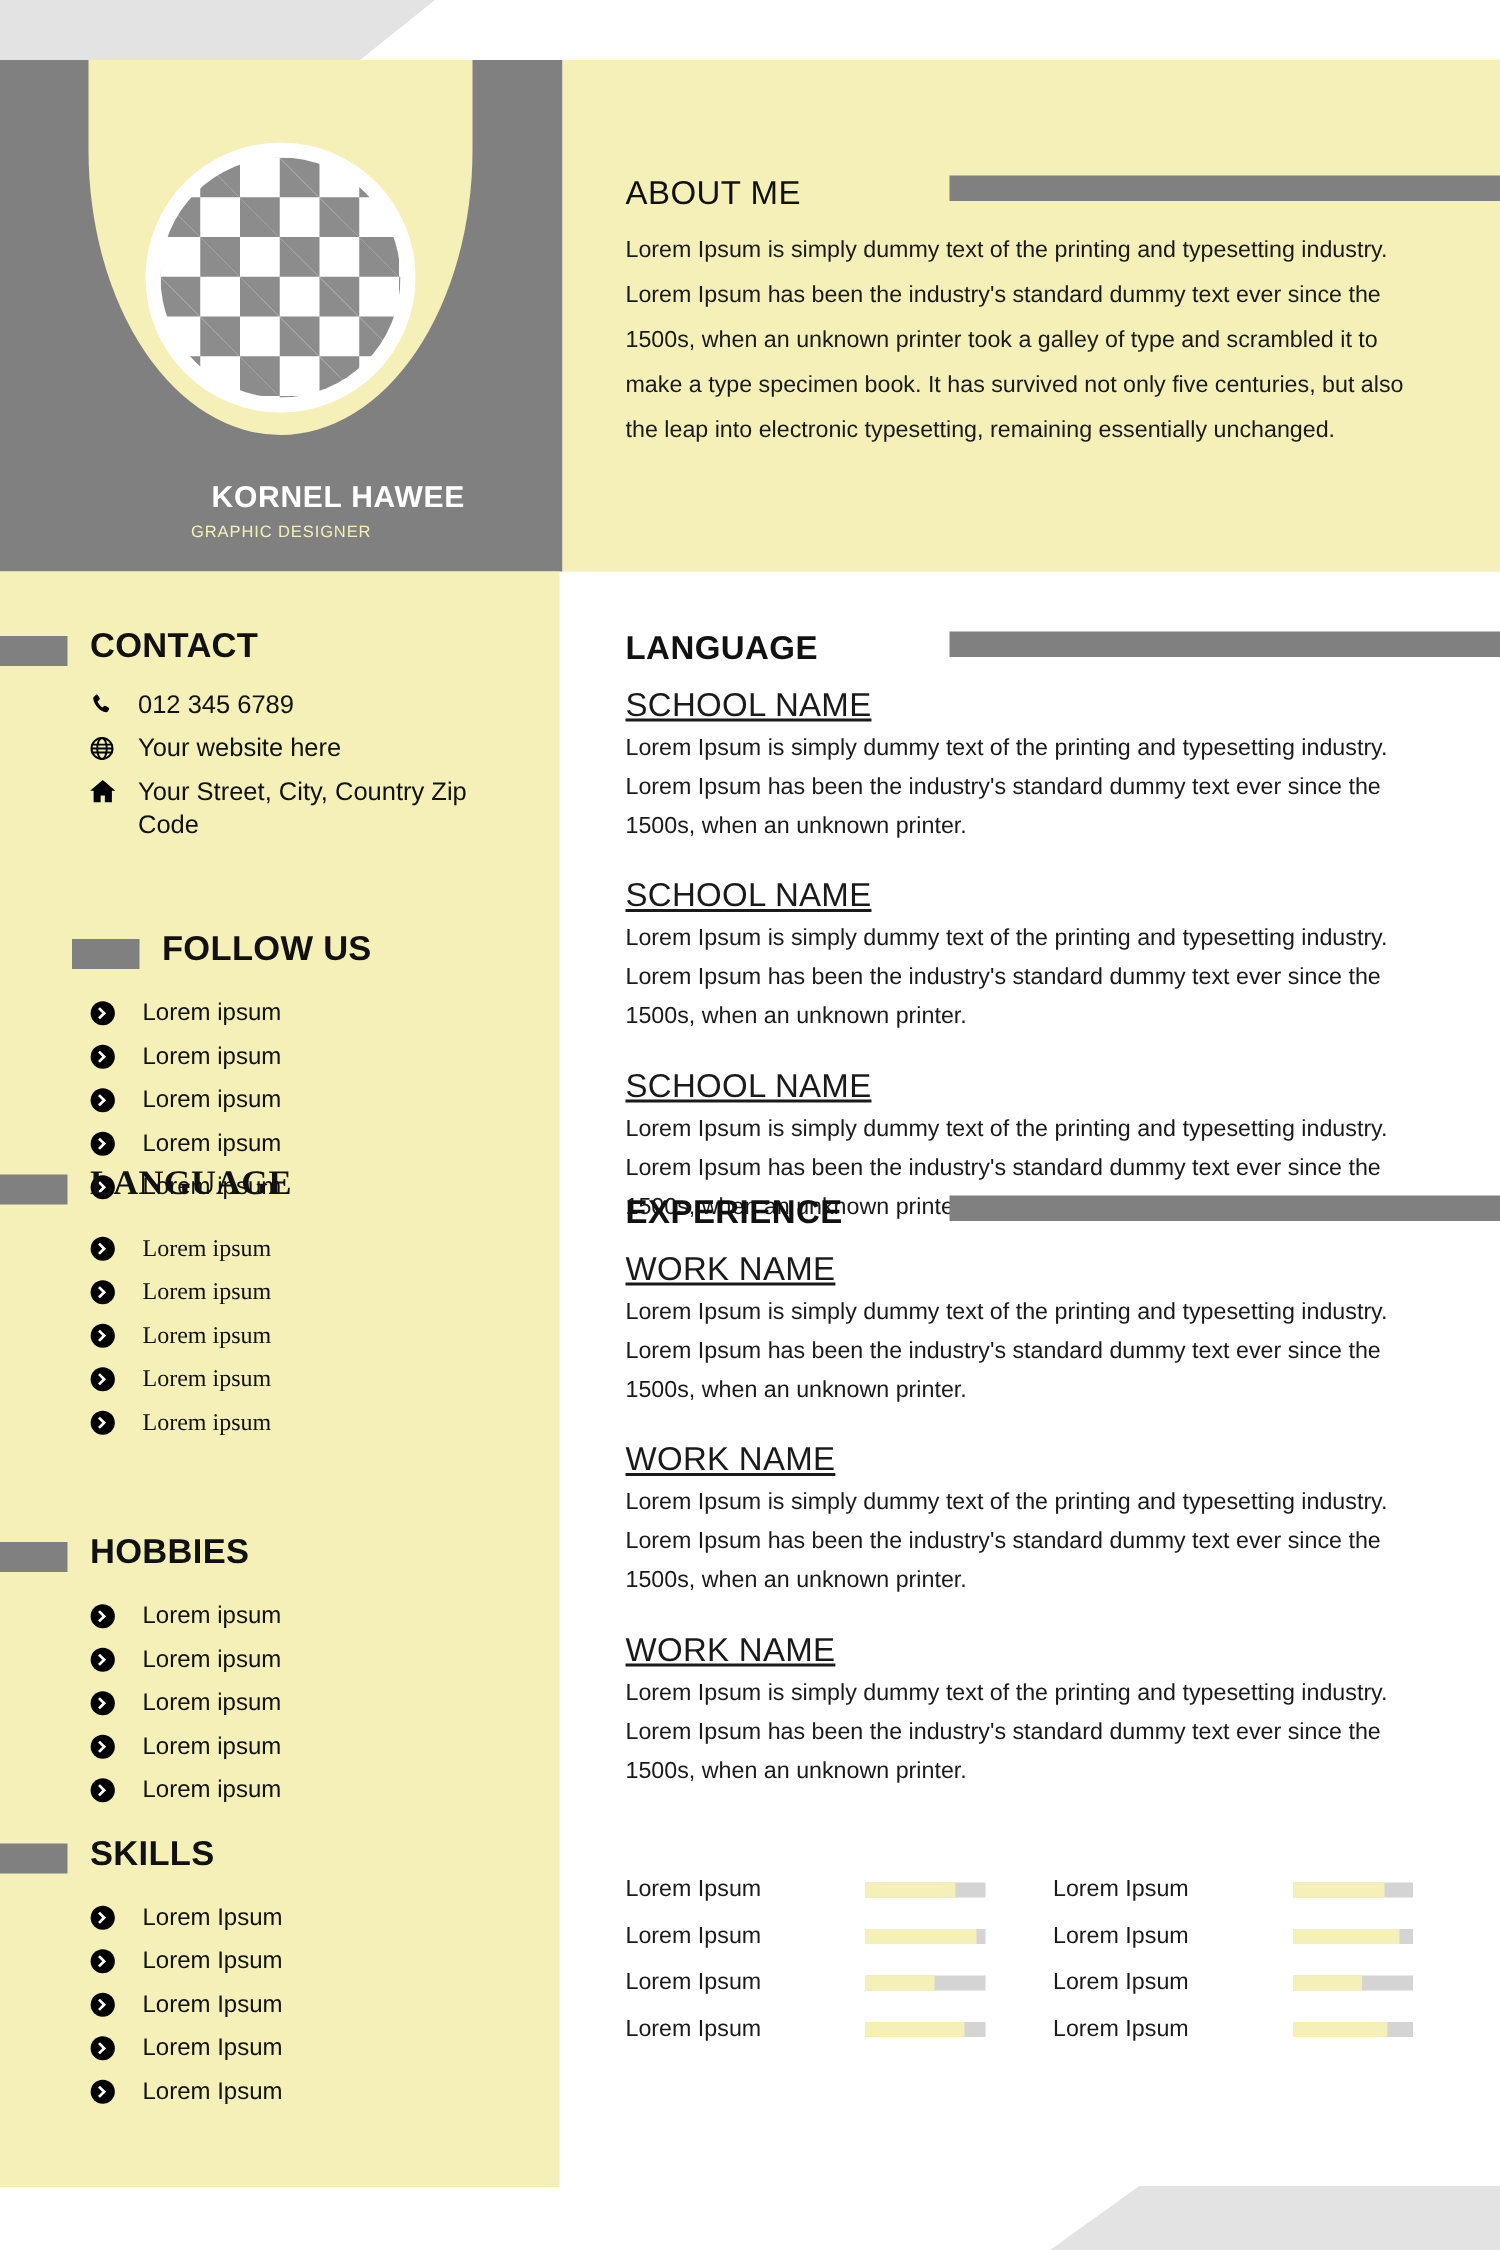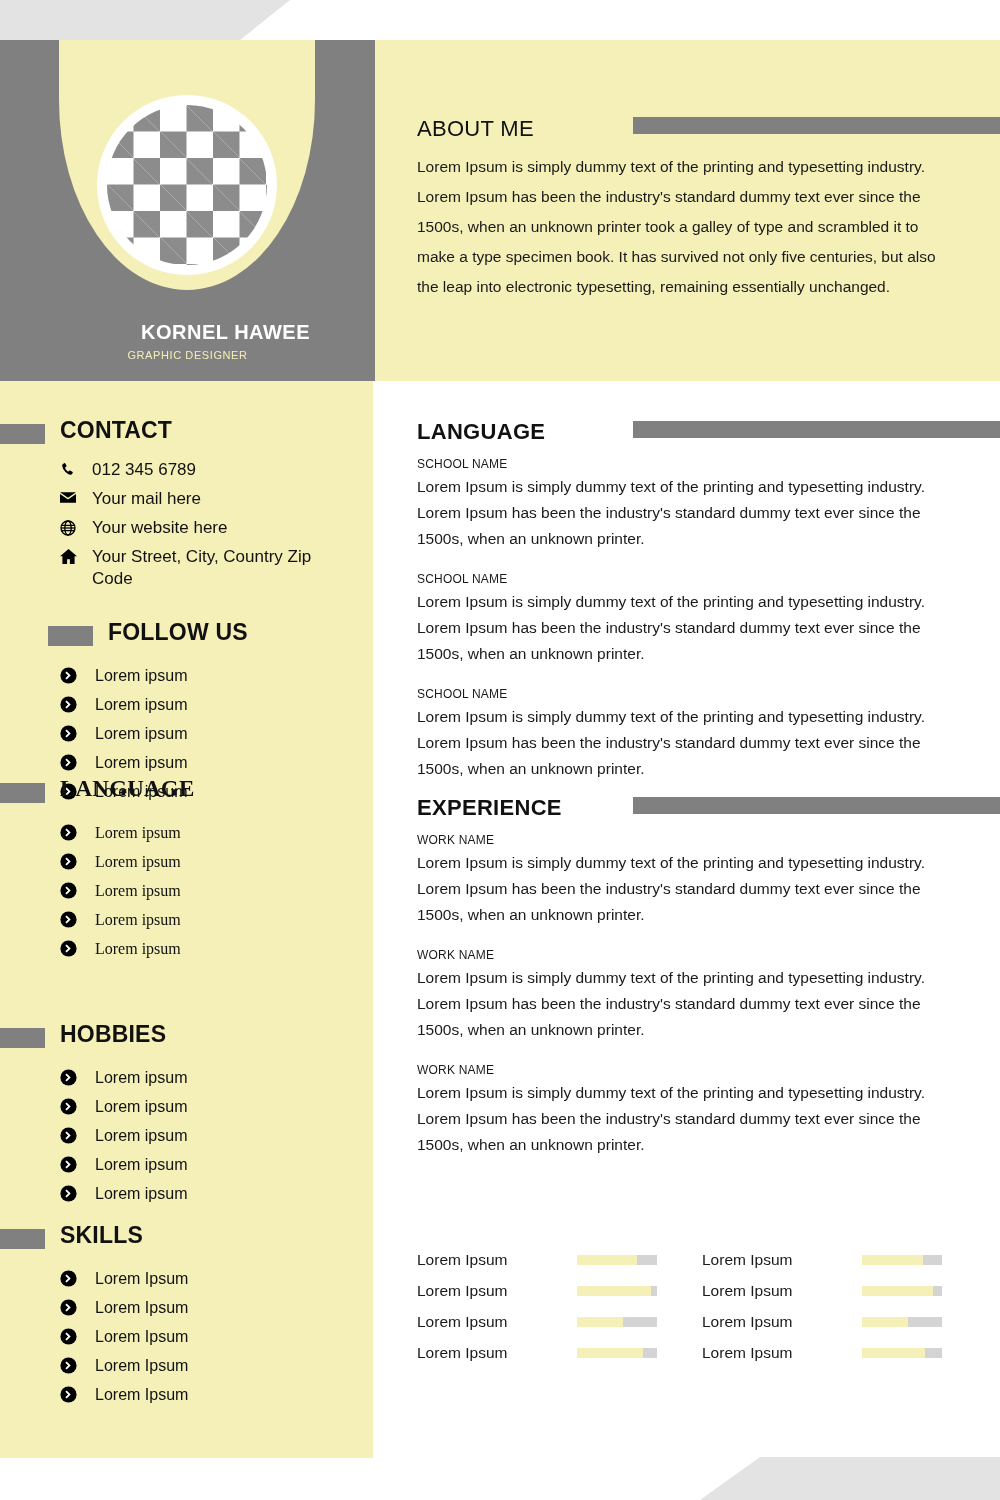--- a/index.html
+++ b/index.html
@@ -248,24 +248,25 @@
   .main-head-bar {
     position: absolute;
     left: 216px;
     top: 2px;
     width: 367px;
     height: 17px;
     background: #808080;
   }
   .entry { margin-bottom: 20px; }
   .entry-title {
-    font-size: 12px;
+    font-size: 22px;
     color: #1a1a1a;
     letter-spacing: 0.2px;
     margin-bottom: 3px;
+    text-decoration: underline;
   }
   .entry-body {
     font-size: 15.5px;
     line-height: 26px;
     color: #1a1a1a;
     width: 533px;
   }
 
   
   .sw-grid {
@@ -335,28 +336,20 @@
 
       <div class="contact-row">
         <span class="contact-ico">
           <svg width="15" height="15" viewBox="0 0 16 16" fill="#000">
               <path d="M4.3 1.2c.5-.3 1.1-.1 1.4.4l1.1 2c.3.5.1 1.1-.3 1.4l-.8.6c-.2.2-.3.4-.2.7.4 1.2 1.6 2.9 2.9 3.8.2.2.5.1.7 0l.7-.7c.3-.4.9-.5 1.3-.2l2 1.1c.5.3.7.9.4 1.4l-.7 1.2c-.3.5-.9.8-1.5.7C7.4 13.1 3 8.6 2.3 4c-.1-.6.2-1.2.7-1.5l1.3-1.3z"></path>
             </svg>
         </span>
         <span class="contact-val">012 345 6789</span>
       </div>
 
-      <div class="contact-row">
-        <span class="contact-ico">
-          <svg width="16" height="13" viewBox="0 0 18 14" fill="#000">
-              <path d="M0 1h18l-9 6.2L0 1zm0 2.1l9 6.2 9-6.2V13H0V3.1z"></path>
-            </svg>
-        </span>
-        <span class="contact-val">Your mail here</span>
-      </div>
 
       <div class="contact-row">
         <span class="contact-ico">
           <svg width="16" height="16" viewBox="0 0 16 16" fill="none" stroke="#000" stroke-width="1.3">
               <circle cx="8" cy="8" r="7"></circle>
               <ellipse cx="8" cy="8" rx="3.2" ry="7"></ellipse>
               <line x1="1" y1="5.4" x2="15" y2="5.4"></line>
               <line x1="1" y1="10.6" x2="15" y2="10.6"></line>
               <line x1="1" y1="8" x2="15" y2="8"></line>
             </svg>

